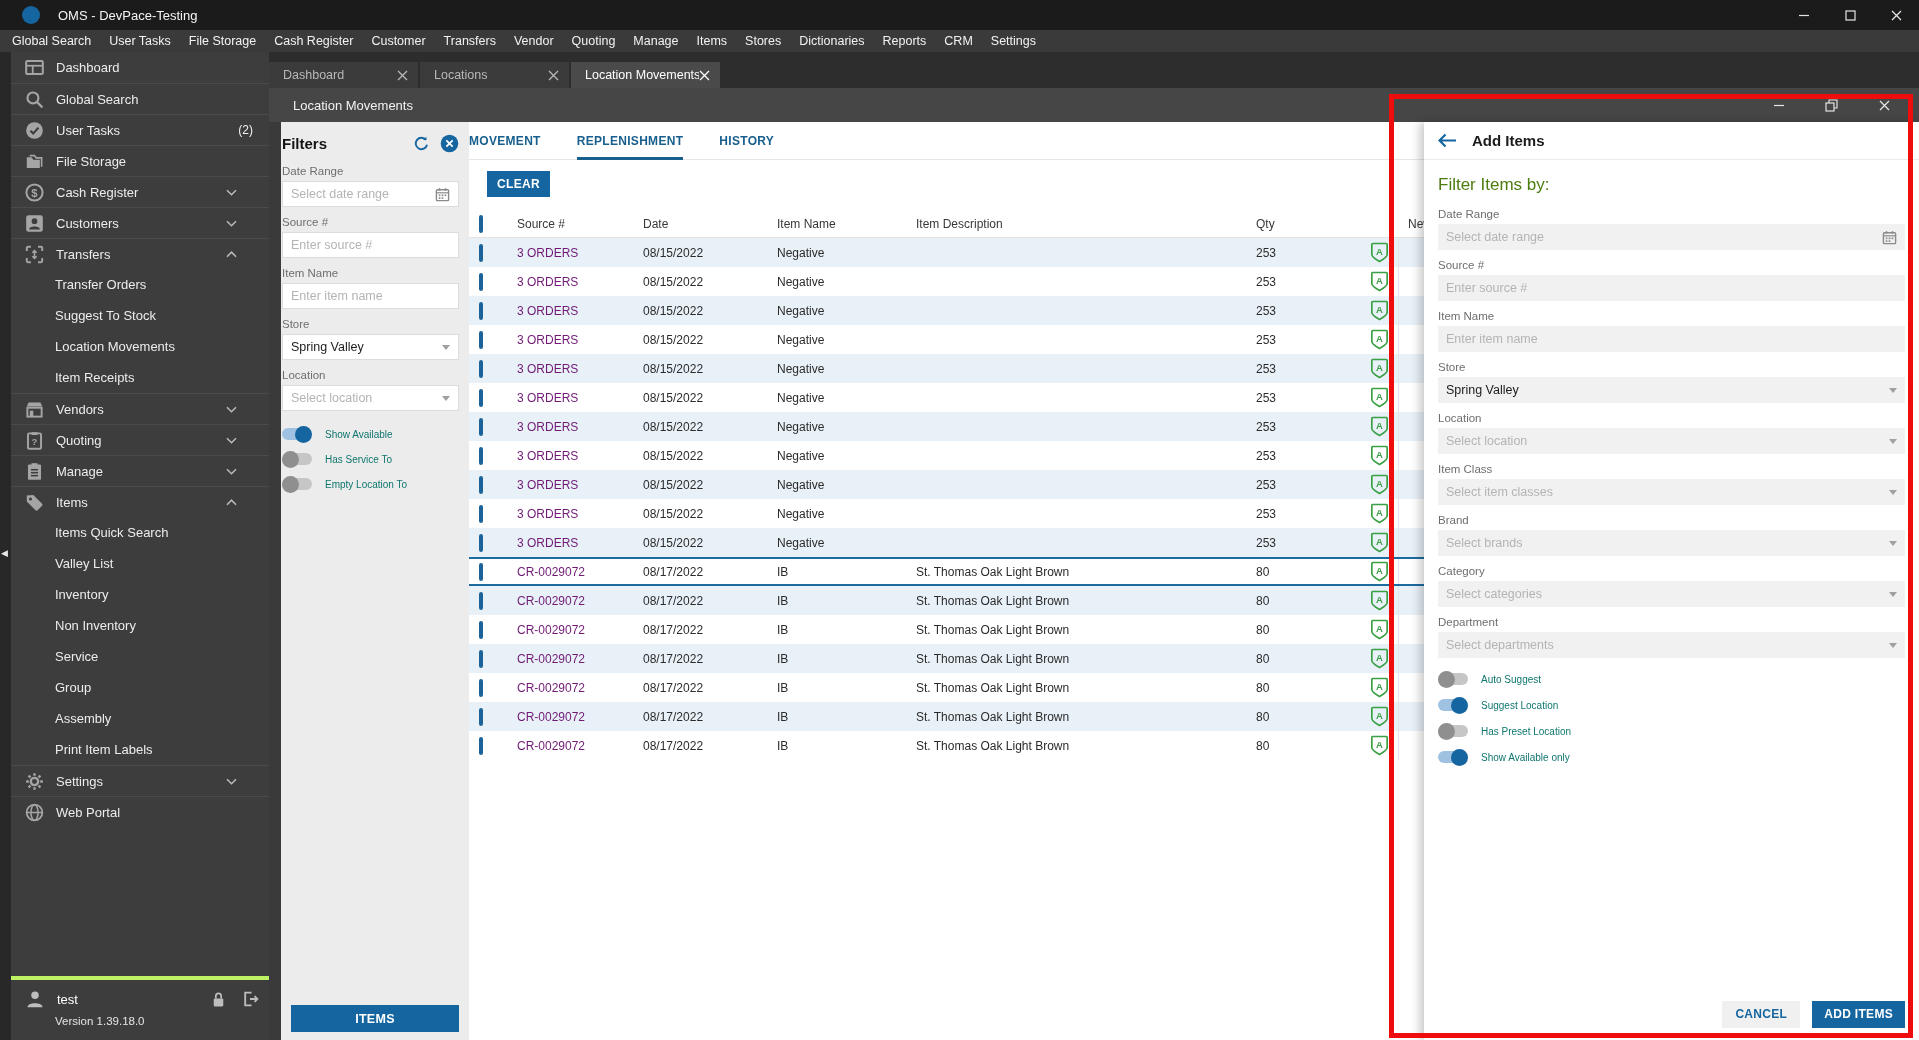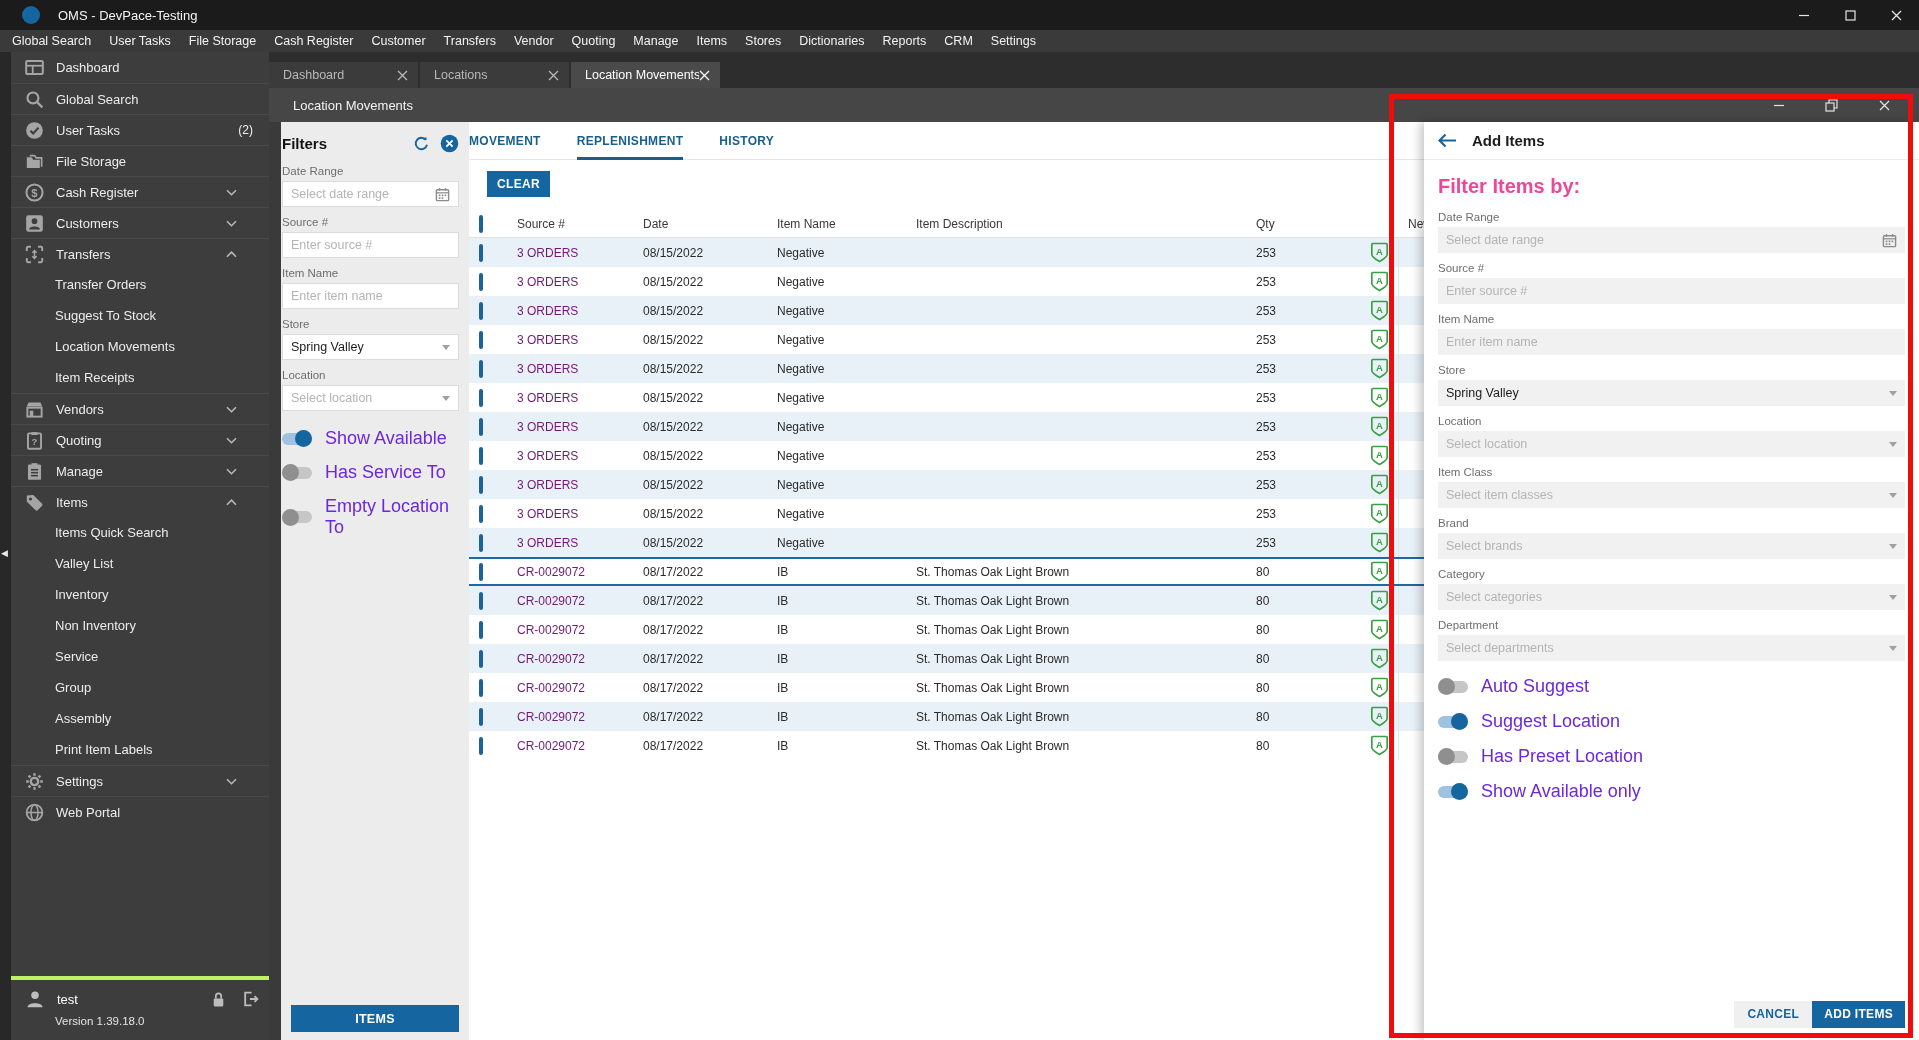--- a/index.html
+++ b/index.html
@@ -54,21 +54,21 @@
 .field .lab{font-size:11.5px;color:#6e6e6e;margin-bottom:4px}
 .inp,.sel{height:26px;background:#fff;border:1px solid #dcdcdc;display:flex;align-items:center;padding:0 8px}
 .inp input{border:none;outline:none;background:transparent;width:100%;font-size:12.5px;color:#222}
 .inp input::placeholder{color:#b4b4b4}
 .inp .ic{color:#8b8b8b;width:15px;height:15px;flex:none}
 .sel{justify-content:space-between;font-size:12.5px}
 .sel .val{color:#1c1c1c}
 .sel .phv{color:#b4b4b4}
 .arr{width:0;height:0;border-left:4.5px solid transparent;border-right:4.5px solid transparent;border-top:5.5px solid #a0a0a0}
 .toggles{margin-top:17px}
-.trow{display:flex;align-items:center;margin-bottom:13px;font-size:18px;color:#6d28d9}
+.trow{display:flex;align-items:center;margin-bottom:13px;font-size:10px;color:#0f766e}
 .tog{width:30px;height:12px;border-radius:6px;background:#c6c6c6;position:relative;margin-right:13px;flex:none}
 .tog .knob{position:absolute;top:-2.5px;left:0;width:17px;height:17px;border-radius:50%;background:#8f8f8f}
 .tog.on{background:#9fc2e2}
 .tog.on .knob{left:auto;right:0;background:#1565a0}
 .btn{display:flex;align-items:center;justify-content:center;font-weight:bold;letter-spacing:.3px;cursor:default}
 .search-btn{position:absolute;left:10px;right:10px;bottom:8px;height:27px;background:#1565a0;color:#fff;font-size:12.5px}
 
 .main{position:absolute;left:469px;top:122px;right:0;bottom:0;background:#fff;z-index:2}
 .view-tabs{height:38px;display:flex;align-items:center;gap:36px;border-bottom:1px solid #e6e6e6}
 .vtab{font-size:12px;font-weight:bold;color:#185f8d;letter-spacing:.3px;position:relative;height:38px;display:flex;align-items:center}
@@ -85,25 +85,25 @@
 .icell{display:flex;justify-content:center}
 .icell .ic{width:19px;height:21px}
 .newq{border-left:1px solid #dfe7ee;height:100%;display:flex;align-items:center;padding-left:10px;white-space:nowrap}
 .thead .newq{border-left:none}
 
 .ap{position:absolute;left:1424px;top:122px;right:0;bottom:0;background:#fff;box-shadow:-4px 0 9px rgba(0,0,0,.22);z-index:10}
 .ap-head{height:38px;display:flex;align-items:center;padding:0 14px;border-bottom:1px solid #ebebeb}
 .ap-head .ic{width:19px;height:15px;color:#1565a0}
 .ap-title{font-size:15px;font-weight:bold;color:#1b1b1b;margin-left:15px}
 .ap-body{padding:15px 14px 0 14px}
-.ap-heading{font-size:20px;font-weight:bold;color:#ec4899;margin-bottom:13px}
+.ap-heading{font-size:17px;font-weight:normal;color:#4d7c0f;margin-bottom:13px}
 .ap .inp,.ap .sel{background:#f1f1f1;border:none}
 .ap .toggles{margin-top:15px}
 .ap .trow{margin-bottom:14px}
-.ap-foot{position:absolute;bottom:0;left:0;right:0;height:52px;display:flex;align-items:center;justify-content:flex-end;gap:0;padding-right:14px}
+.ap-foot{position:absolute;bottom:0;left:0;right:0;height:52px;display:flex;align-items:center;justify-content:flex-end;gap:12px;padding-right:14px}
 .btn-cancel{width:78px;height:27px;background:#f0f0f0;color:#1565a0;font-size:12px}
 .btn-add{height:27px;background:#1565a0;color:#fff;font-size:12px;padding:0 12px}
 
 .red-box{position:absolute;left:1389px;top:94px;width:524px;height:944px;border:5px solid #ee0c0c;z-index:20;pointer-events:none}
 </style>
 </head>
 <body>
 
 <div id="app">
 

